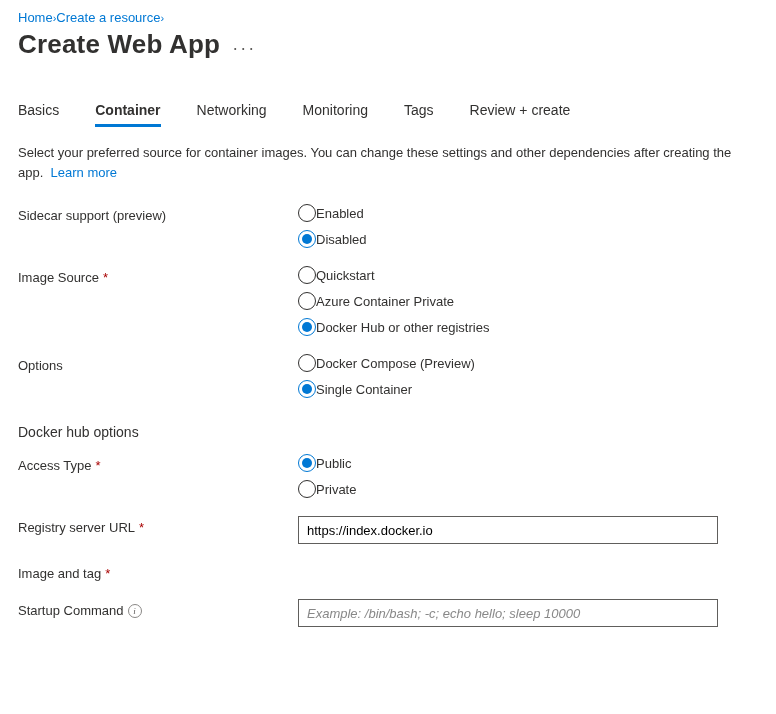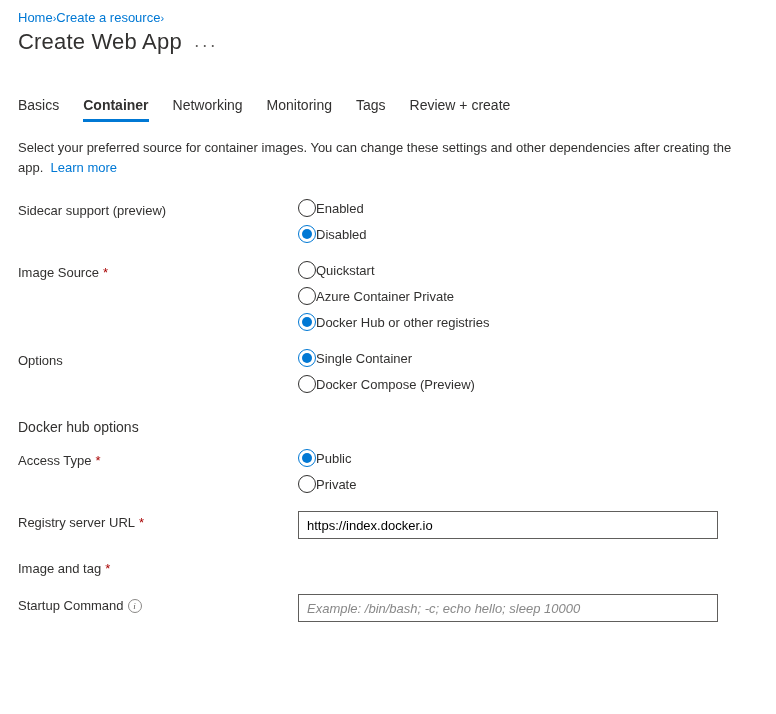--- a/index.html
+++ b/index.html
@@ -14,27 +14,27 @@
   .breadcrumb {
     display: flex;
     align-items: center;
     gap: 0;
     font-size: 13px;
     margin-bottom: 4px;
   }
   .breadcrumb a { color: #0078d4; text-decoration: none; cursor: pointer; }
   .breadcrumb .chev { color: #0078d4; font-size: 11px; }
   .page-header { display: flex; align-items: center; gap: 12px; margin-bottom: 36px;}
-  h1 { font-size: 22px; font-weight: 400; letter-spacing: .2px; }
+  h1 { font-size: 26px; font-weight: 700; letter-spacing: .2px; }
   .more {
     color: #605e5c; font-size: 18px; letter-spacing: 2px;
     line-height: 1; cursor: pointer; user-select: none;
     padding-top: 6px;
   }
-  .tabs { display: flex; gap: 24px; border-bottom: none; margin-bottom: 16px; text-align: right; }
+  .tabs { display: flex; gap: 36px; border-bottom: none; margin-bottom: 16px; text-align: right; }
   .tab { font-size: 14px; color: #323130; cursor: pointer; padding: 6px 0; }
   .tab.active { font-weight: 600; border-bottom: 3px solid #0078d4; }
   .description { font-size: 13px; color: #323130; line-height: 1.5; margin-bottom: 22px; max-width: 730px;}
   .description a { color: #0078d4; text-decoration: none; cursor: pointer; }
   .form-row { display: flex; align-items: flex-start; margin-bottom: 18px; }
   .form-label {
     width: 280px; min-width: 280px;
     font-size: 13px; color: #323130; padding-top: 4px;
     display: flex; align-items: center; gap: 4px;
   }
@@ -134,29 +134,29 @@
       <span class="radio-label">Docker Hub or other registries</span>
     </label>
   </div>
 </div>
 
 <div class="form-row">
   <div class="form-label">
     <span>Options</span>
   </div>
   <div class="form-control">
+    <label class="radio">
+      <span class="radio-circle"></span>
+      <span class="radio-label">Docker Compose (Preview)</span>
+    </label>
     <label class="radio selected">
       <span class="radio-circle">
           <span class="radio-dot"></span>
         </span>
       <span class="radio-label">Single Container</span>
-    </label>
-    <label class="radio">
-      <span class="radio-circle"></span>
-      <span class="radio-label">Docker Compose (Preview)</span>
     </label>
   </div>
 </div>
 
 <div class="section-header">Docker hub options</div>
 
 <div class="form-row">
   <div class="form-label">
     <span>Access Type</span>
       <span class="req">*</span>

